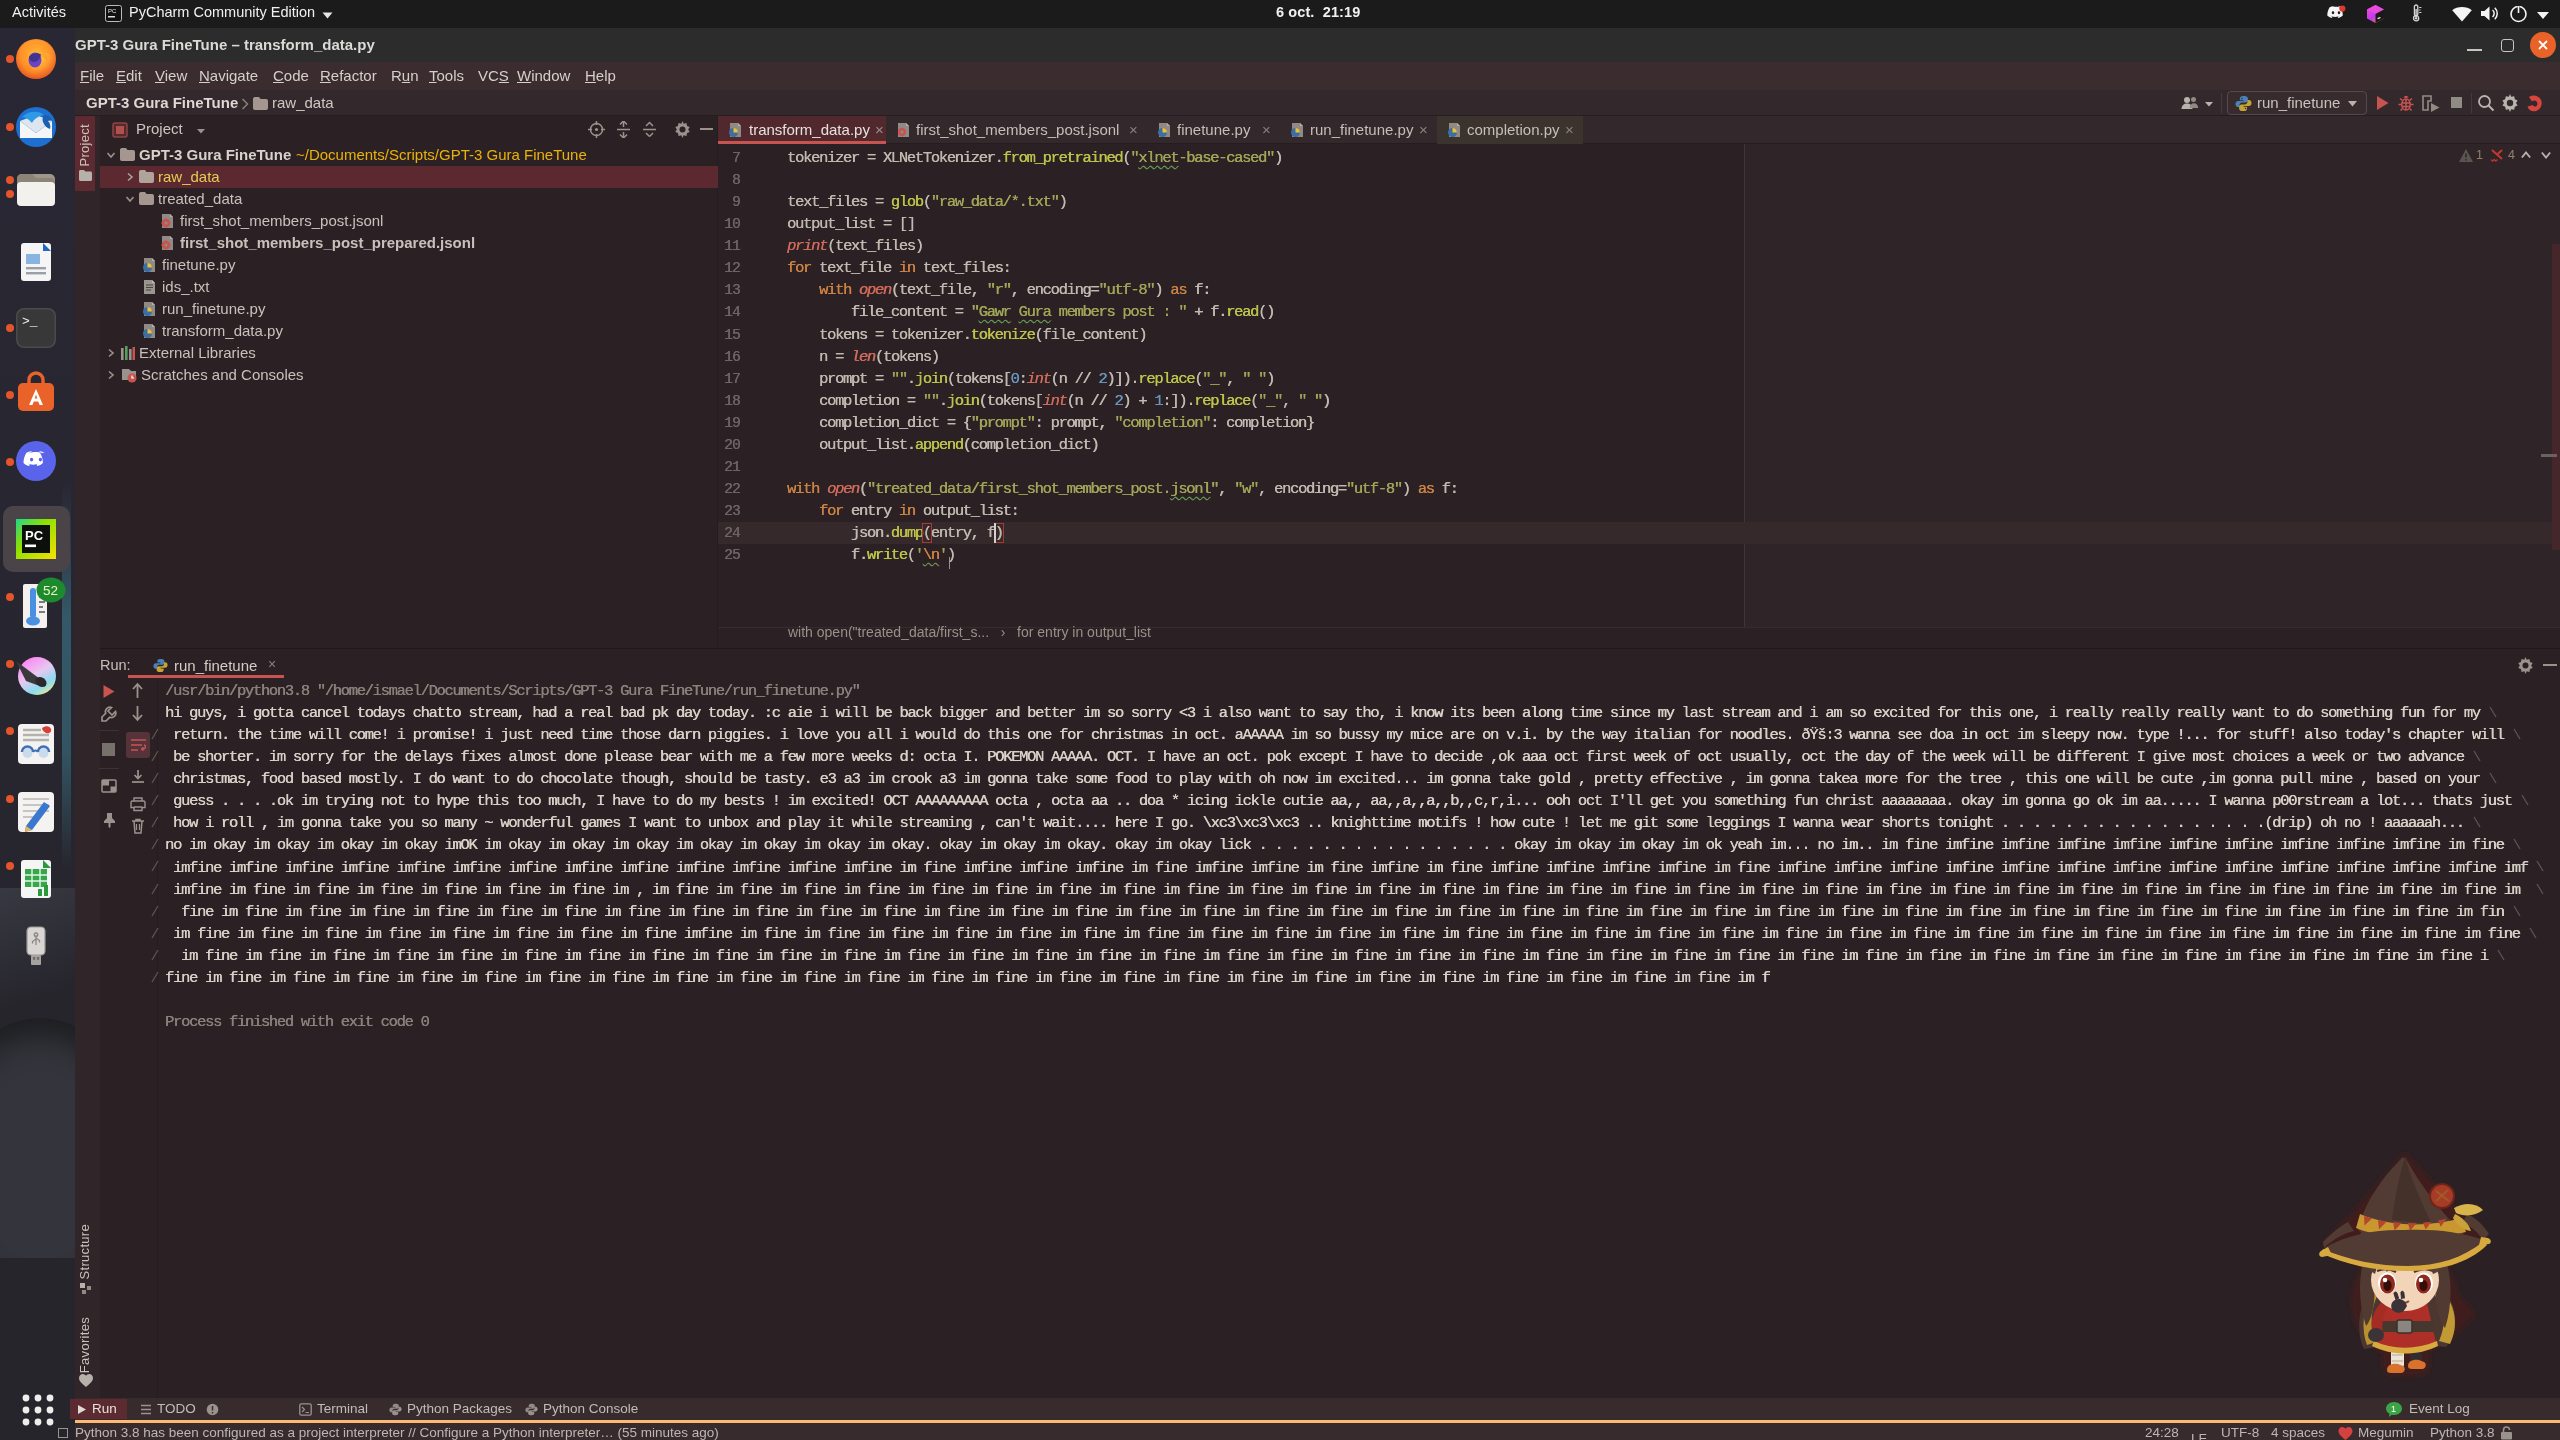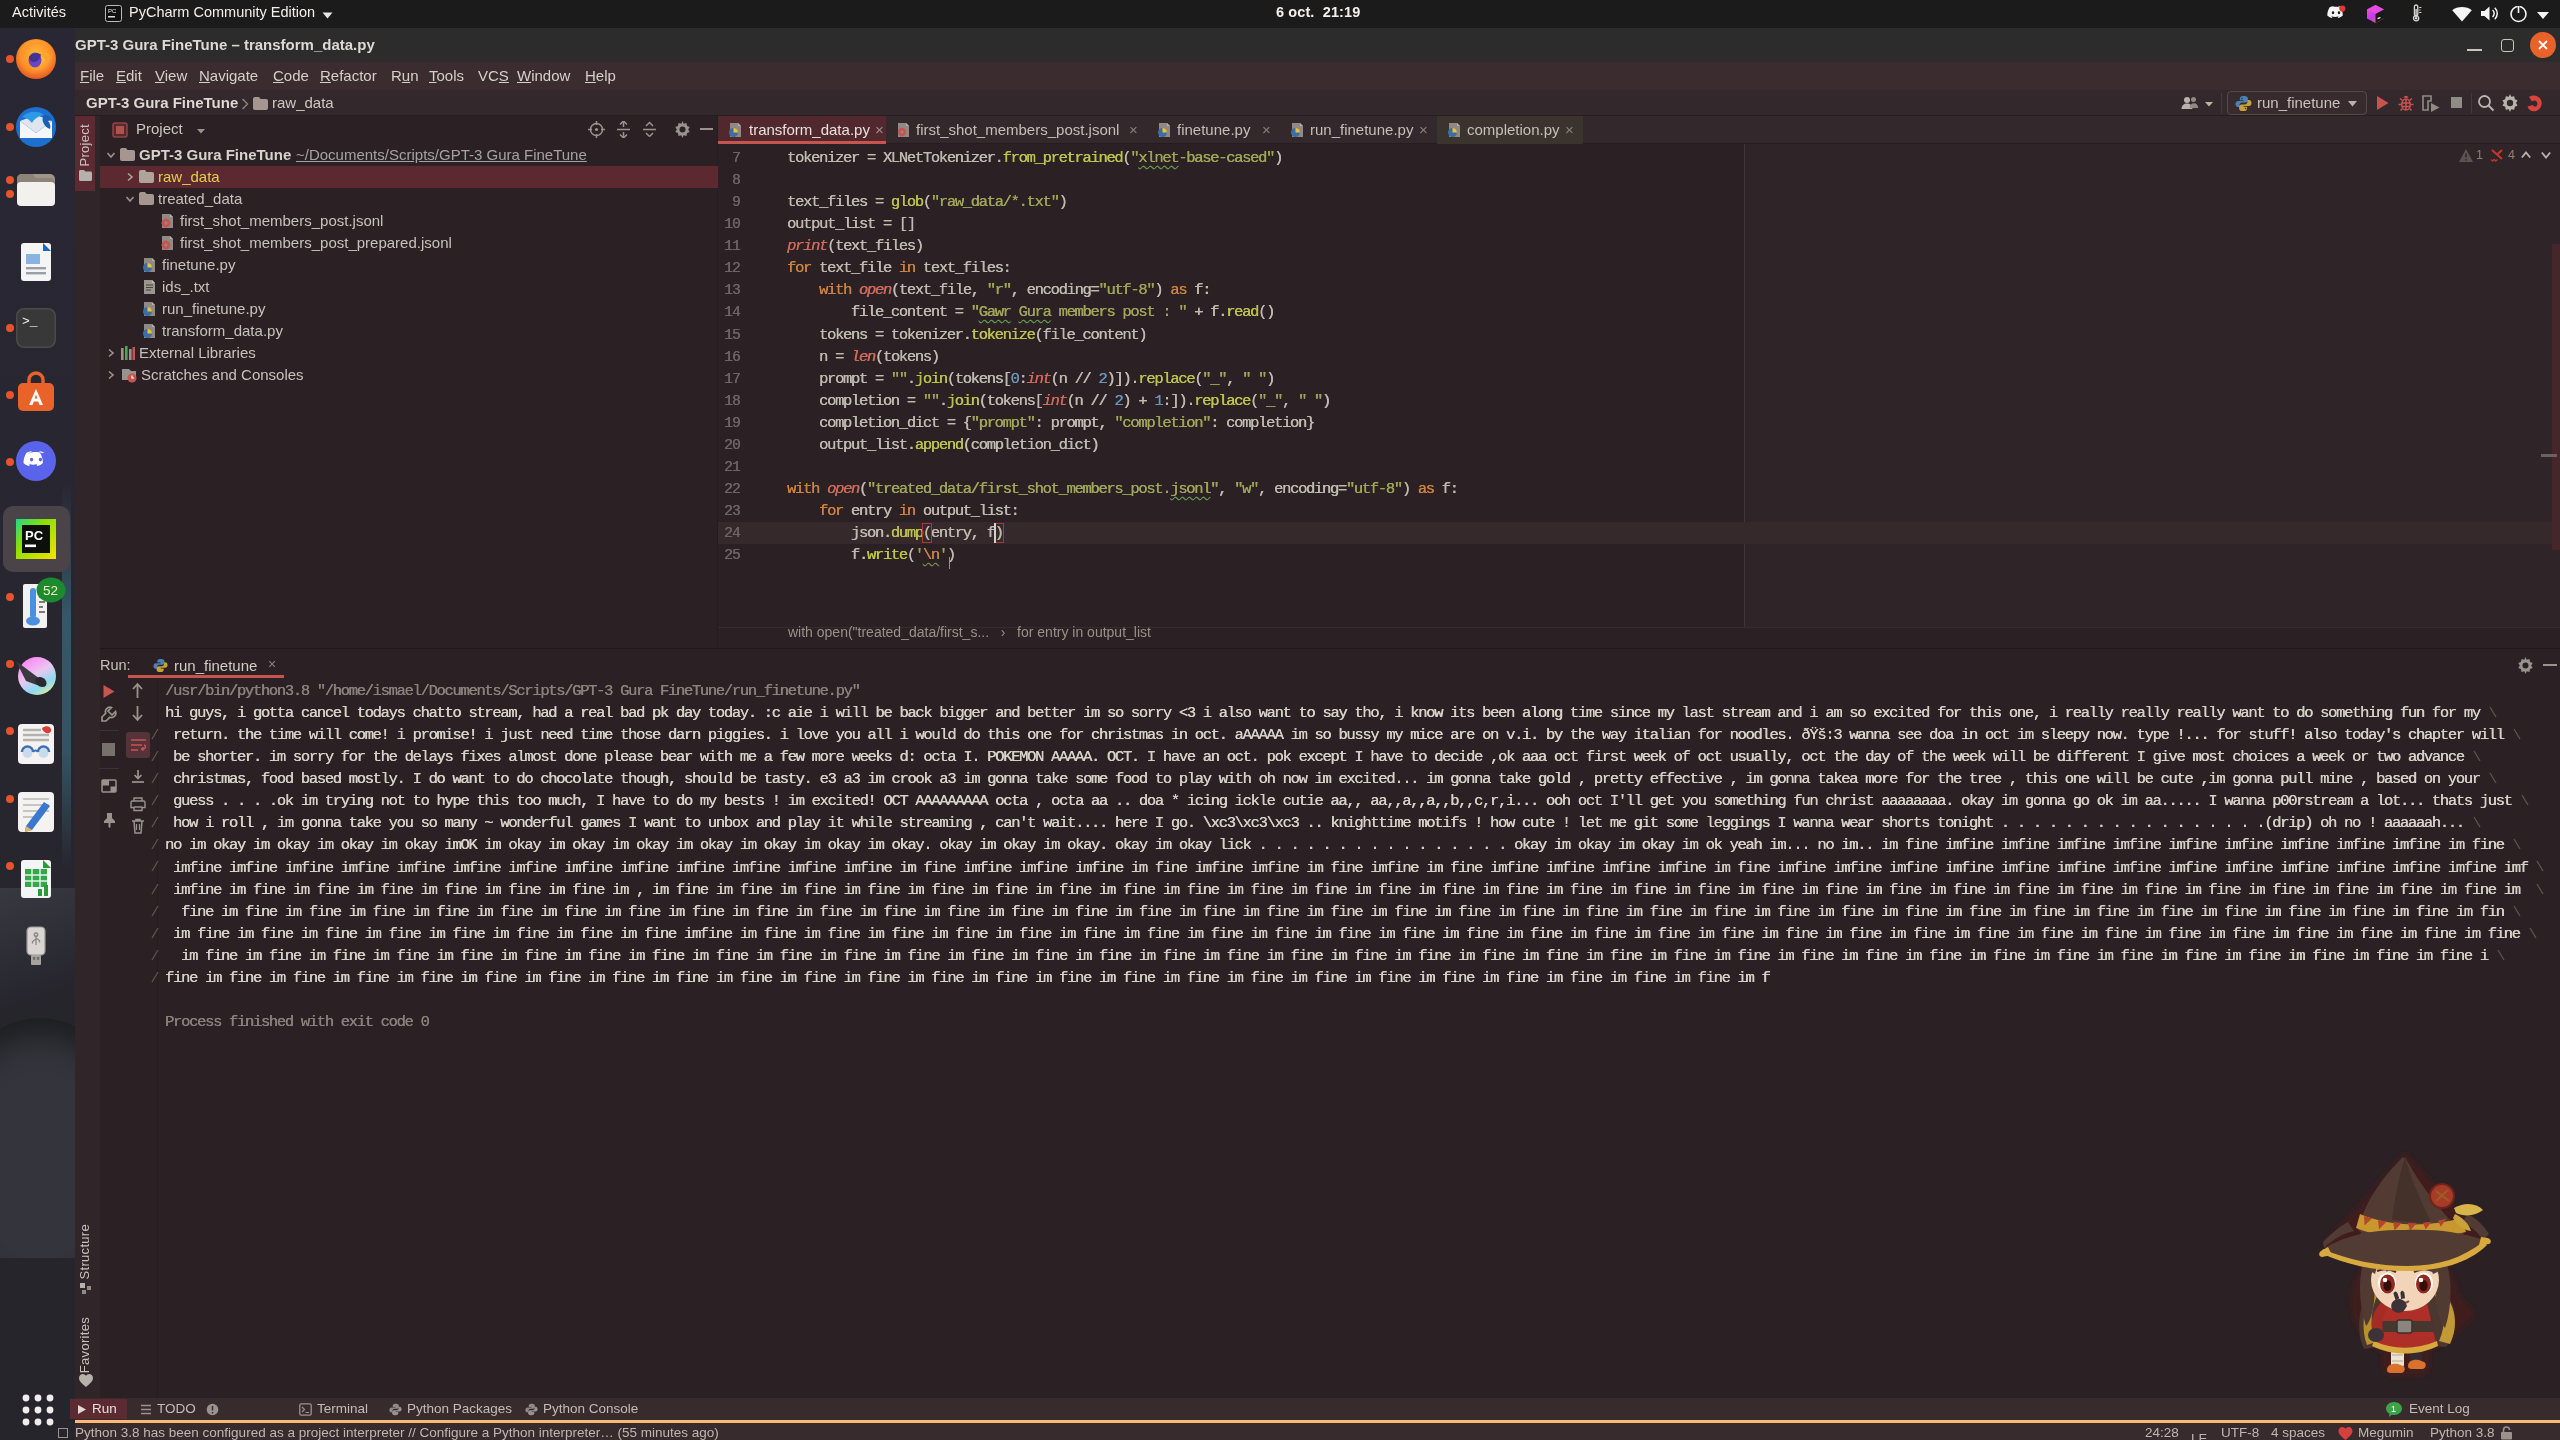--- a/index.html
+++ b/index.html
@@ -379,21 +379,21 @@
       <div class="abs" style="left:0;top:50px;width:618px;height:22px;background:#5c2930;"></div>
 
       <div class="trow" style="top:28px;">
         <svg class="abs" style="left:6px;top:6px;" width="10" height="10" viewBox="0 0 10 10">
             <path d="M1.5 3 L5 7 L8.5 3" fill="none" stroke="#9a938d" stroke-width="1.6"></path>
           </svg>
         <svg class="abs" style="left:20px;top:4px;" width="15" height="13" viewBox="0 0 15 13">
             <path d="M0 2 c0-1 .7-2 1.8-2 H6 l1.5 2 H13.2 c1 0 1.8.8 1.8 2 v7 c0 1-.8 2-1.8 2 H1.8 C.8 13 0 12 0 11 Z" fill="#a5978f"></path>
           </svg>
         <span class="abs" style="left:39px;top:2px;font-weight:bold;color:#d8d2cc;">GPT-3 Gura FineTune</span>
-        <span class="abs" style="left:196px;top:2px;color:#a3a3a3;text-decoration:underline;">~/Documents/Scripts/GPT-3 Gura FineTune</span>
+        <span class="abs" style="left:196px;top:2px;color:#eab308;">~/Documents/Scripts/GPT-3 Gura FineTune</span>
       </div>
       <div class="trow" style="top:50px;">
         <svg class="abs" style="left:25px;top:6px;" width="10" height="10" viewBox="0 0 10 10">
             <path d="M3 1.5 L7 5 L3 8.5" fill="none" stroke="#a8a29c" stroke-width="1.6"></path>
           </svg>
         <svg class="abs" style="left:39px;top:4px;" width="15" height="13" viewBox="0 0 15 13">
             <path d="M0 2 c0-1 .7-2 1.8-2 H6 l1.5 2 H13.2 c1 0 1.8.8 1.8 2 v7 c0 1-.8 2-1.8 2 H1.8 C.8 13 0 12 0 11 Z" fill="#b0a39a"></path>
           </svg>
         <span class="abs" style="left:58px;top:2px;color:#e3cd52;">raw_data</span>
       </div>
@@ -417,21 +417,21 @@
         <span class="abs" style="left:80px;top:2px;">first_shot_members_post.jsonl</span>
       </div>
       <div class="trow" style="top:116px;">
         <svg class="abs" style="left:60px;top:3px;" width="16" height="16" viewBox="0 0 16 16">
             <path d="M2 1 h8 l3 3 v11 H2 Z" fill="#8f8a85"></path>
             <path d="M10 1 l3 3 h-3 Z" fill="#b5b0aa"></path>
             <circle cx="6" cy="10" r="4.2" fill="#c75450"></circle>
             <circle cx="6" cy="10" r="1.6" fill="#8f8a85"></circle>
             <path d="M6 5.2 v1.4 M6 13.4 v1.4 M1.2 10 h1.4 M9.4 10 h1.4 M2.8 6.8 l1 1 M8.2 12.2 l1 1 M9.2 6.8 l-1 1 M3.8 12.2 l-1 1" stroke="#c75450" stroke-width="1.2"></path>
           </svg>
-        <span class="abs" style="left:80px;top:2px;">first_shot_members_post_prepared.jsonl</span>
+        <span class="abs" style="left:80px;top:2px;font-weight:bold;">first_shot_members_post_prepared.jsonl</span>
       </div>
       <div class="trow" style="top:138px;">
         <svg class="abs" style="left:42px;top:3px;" width="16" height="16" viewBox="0 0 16 16">
             <path d="M2 1 h8 l3 3 v11 H2 Z" fill="#8f8a85"></path>
             <path d="M10 1 l3 3 h-3 Z" fill="#b5b0aa"></path>
             <circle cx="5.5" cy="10.5" r="4.5" fill="#3a6ea5"></circle>
             <path d="M5.5 6 a4.5 4.5 0 0 1 4.5 4.5 L5.5 10.5 Z" fill="#f0c030"></path>
           </svg>
         <span class="abs" style="left:62px;top:2px;">finetune.py</span>
       </div>

